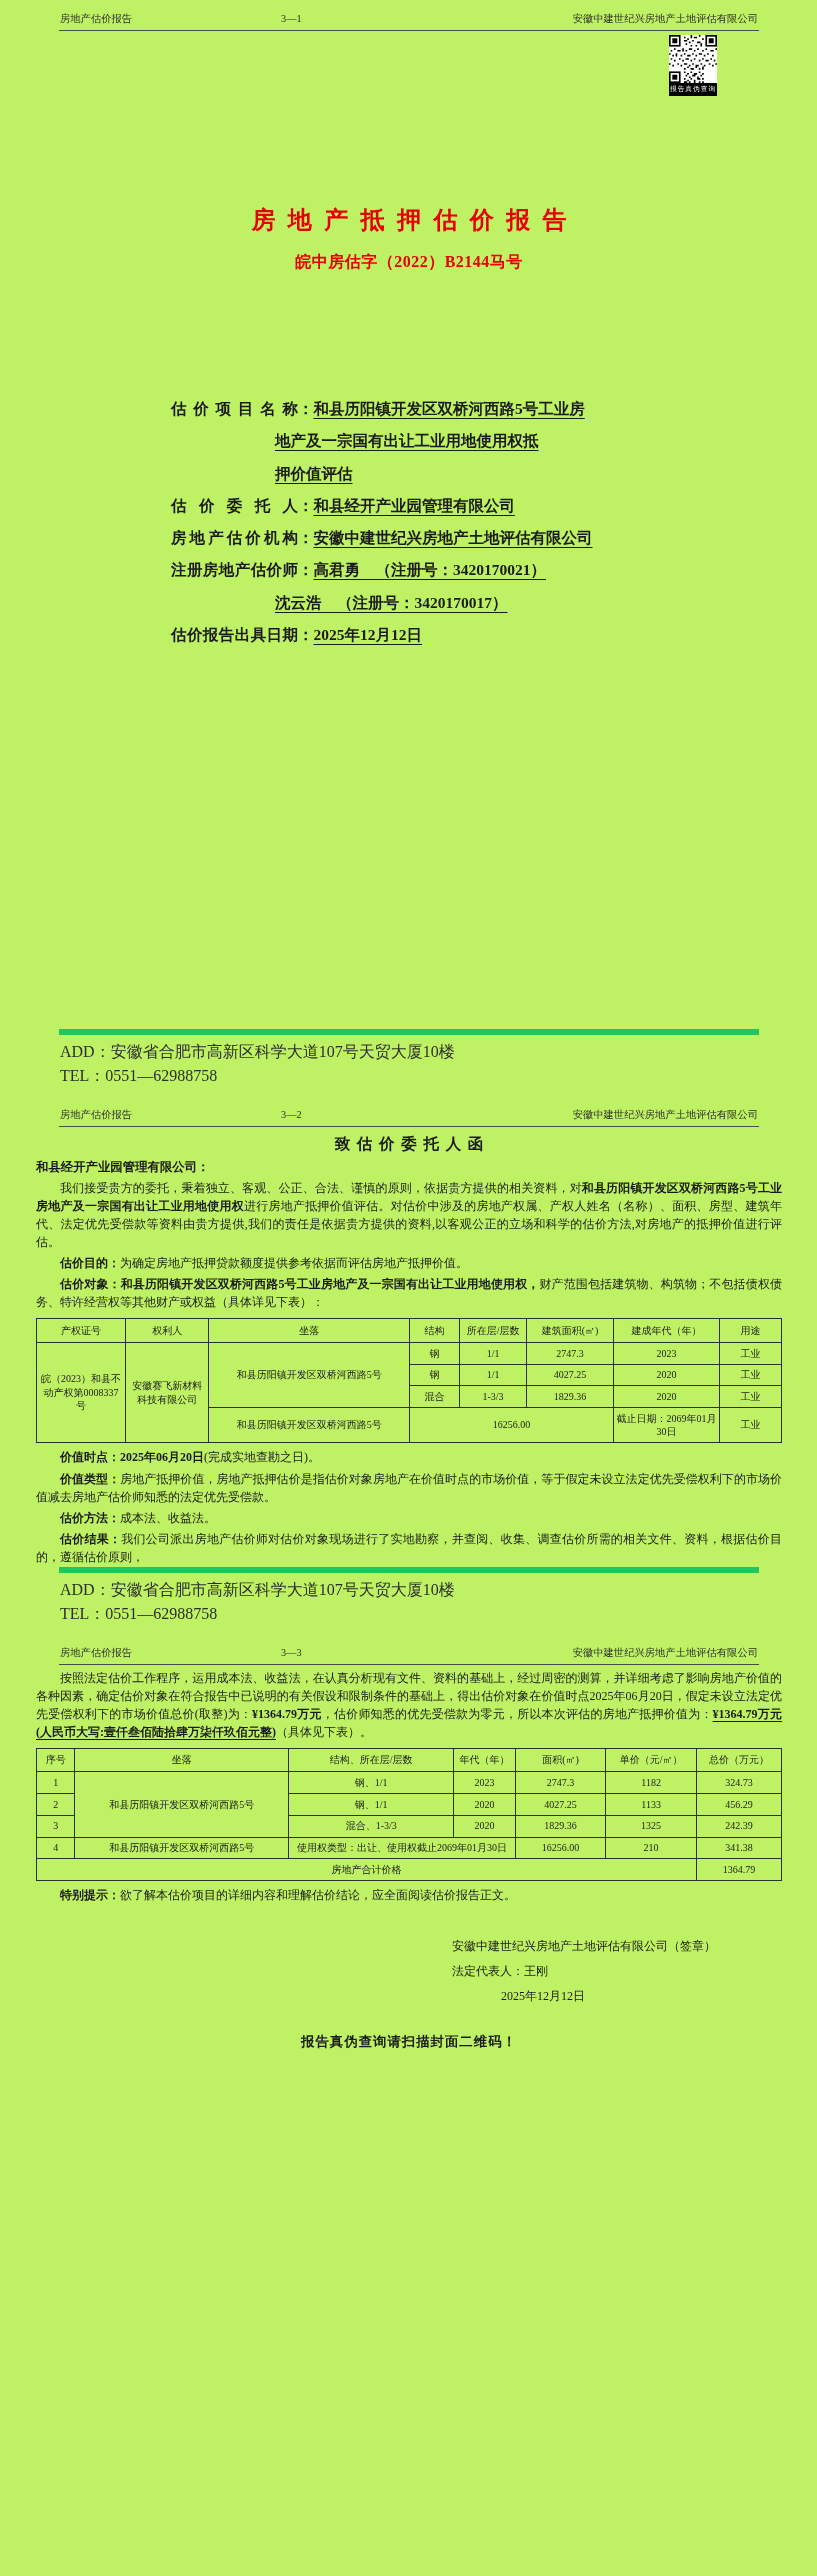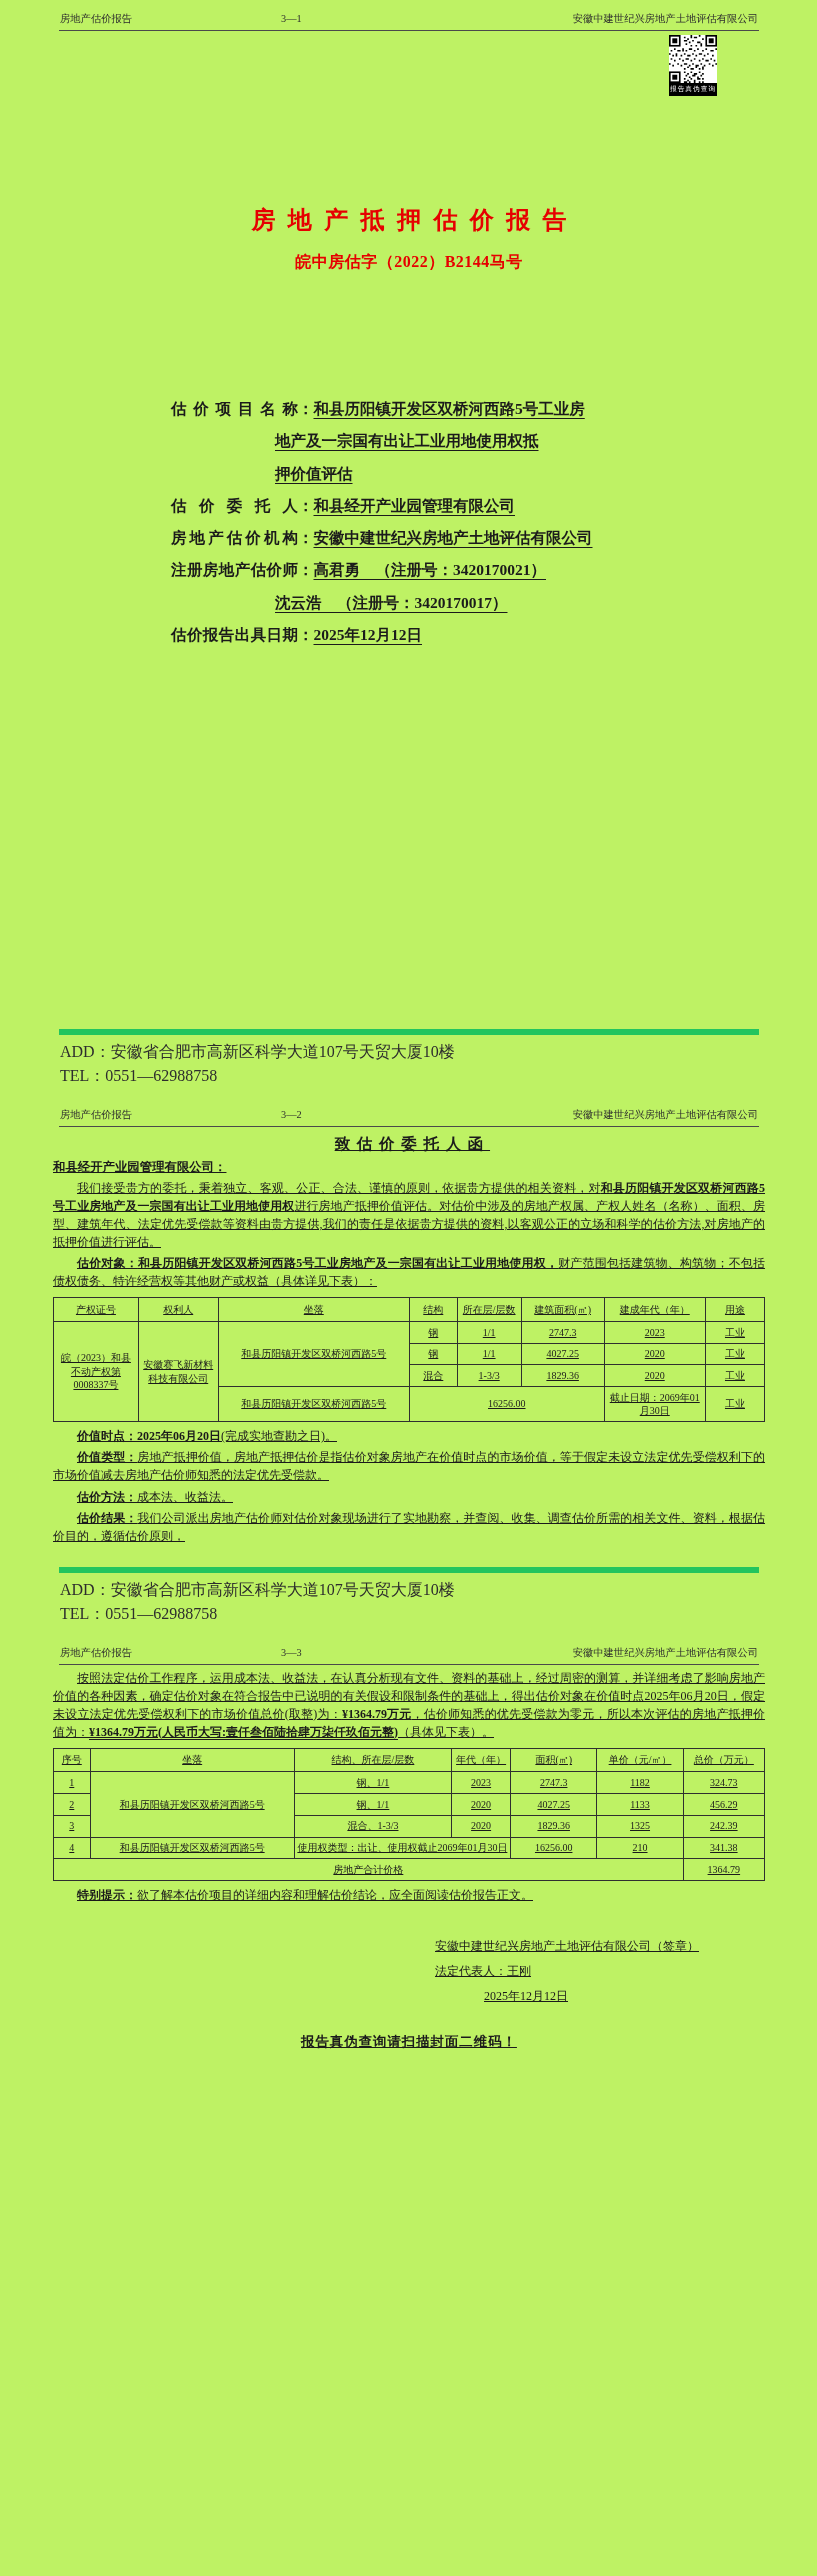--- a/index.html
+++ b/index.html
@@ -22,21 +22,21 @@
   .cv-title{margin-top:173px;text-align:center;font-size:24px;font-weight:bold;color:#e60000;letter-spacing:12.4px;text-indent:12.4px;white-space:nowrap;}
   .cv-sub{margin-top:15.5px;text-align:center;font-size:16px;font-weight:bold;color:#e60000;letter-spacing:0.5px;}
   .cv-fields{margin:126px 0 0 171px;font-size:15.5px;font-weight:bold;}
   .fr{display:flex;align-items:baseline;margin-bottom:11.3px;white-space:nowrap;}
   .fl{width:127px;flex:none;text-align:justify;text-align-last:justify;}
   .fc{flex:none;}
   .fv{text-decoration:underline;text-underline-offset:4.1px;}
   .fr.cont{margin-left:104px;}
 
   
-  .body2{margin:0 53px;font-size:12px;line-height:18px;text-decoration:underline;}
+  .body2{margin:0 36px;font-size:12px;line-height:18px;}
   .lt{margin-top:7.2px;text-align:center;font-size:15.5px;font-weight:bold;letter-spacing:6.7px;text-indent:6.7px;}
   .salut{margin-top:5.2px;font-size:12.4px;font-weight:bold;}
   p.par{margin:3.1px 0 0;text-indent:24px;text-align:justify;}
   .b{font-weight:bold;}
   .bu{font-weight:bold;text-decoration:underline;text-underline-offset:2.6px;}
 
   table.rpt{width:100%;border-collapse:collapse;margin:7.2px 0 5.2px;font-size:10px;text-align:center;padding-left:34px;}
   .rpt th,.rpt td{border:0.5px solid #2f2f2f;padding:3.6px 2.1px;font-weight:normal;line-height:1.35;vertical-align:middle;}
   .rpt thead th{padding:4.6px 2.1px;}
 
@@ -131,20 +131,21 @@
     <span class="no">3—2</span>
     <span class="co">安徽中建世纪兴房地产土地评估有限公司</span>
   </div>
 
   <div class="body2">
     <div class="lt">致估价委托人函</div>
     <div class="salut">和县经开产业园管理有限公司：</div>
 
     <p class="par"><span>我们接受贵方的委托，秉着独立、客观、公正、合法、谨慎的原则，依据贵方提供的相关资料，对</span><span class="b">和县历阳镇开发区双桥河西路5号工业房地产及一宗国有出让工业用地使用权</span><span>进行房地产抵押价值评估。对估价中涉及的房地产权属、产权人姓名（名称）、面积、房型、建筑年代、法定优先受偿款等资料由贵方提供,我们的责任是依据贵方提供的资料,以客观公正的立场和科学的估价方法,对房地产的抵押价值进行评估。</span></p>
 
+    <p class="par"><span class="b">估价目的：</span><span>为确定房地产抵押贷款额度提供参考依据而评估房地产抵押价值。</span></p>
 
     <p class="par"><span class="b">估价对象：</span><span class="b">和县历阳镇开发区双桥河西路5号工业房地产及一宗国有出让工业用地使用权，</span><span>财产范围包括建筑物、构筑物；不包括债权债务、特许经营权等其他财产或权益（具体详见下表）：</span></p>
 
     <table class="rpt">
       <colgroup>
         <col style="width:82px">
           <col style="width:77px">
           <col style="width:185px">
           <col style="width:46px">
         <col style="width:62px">

